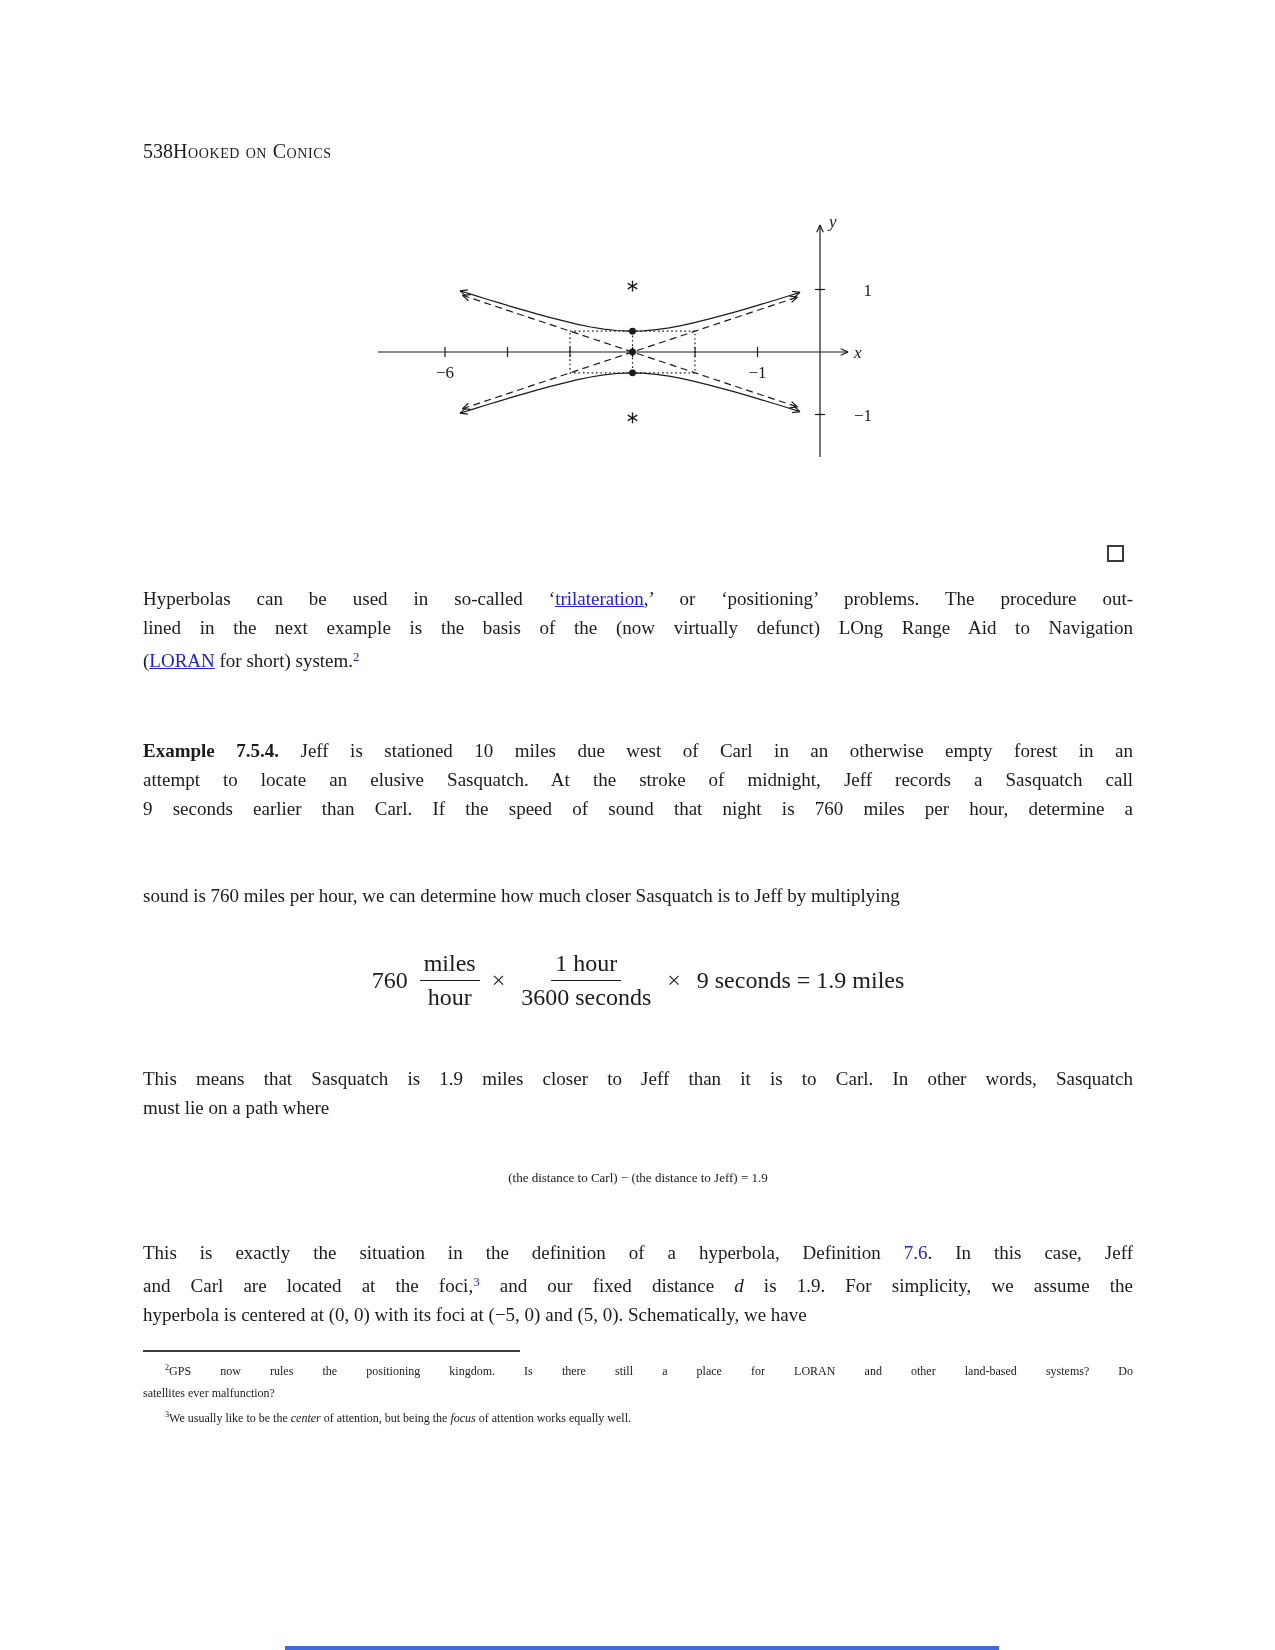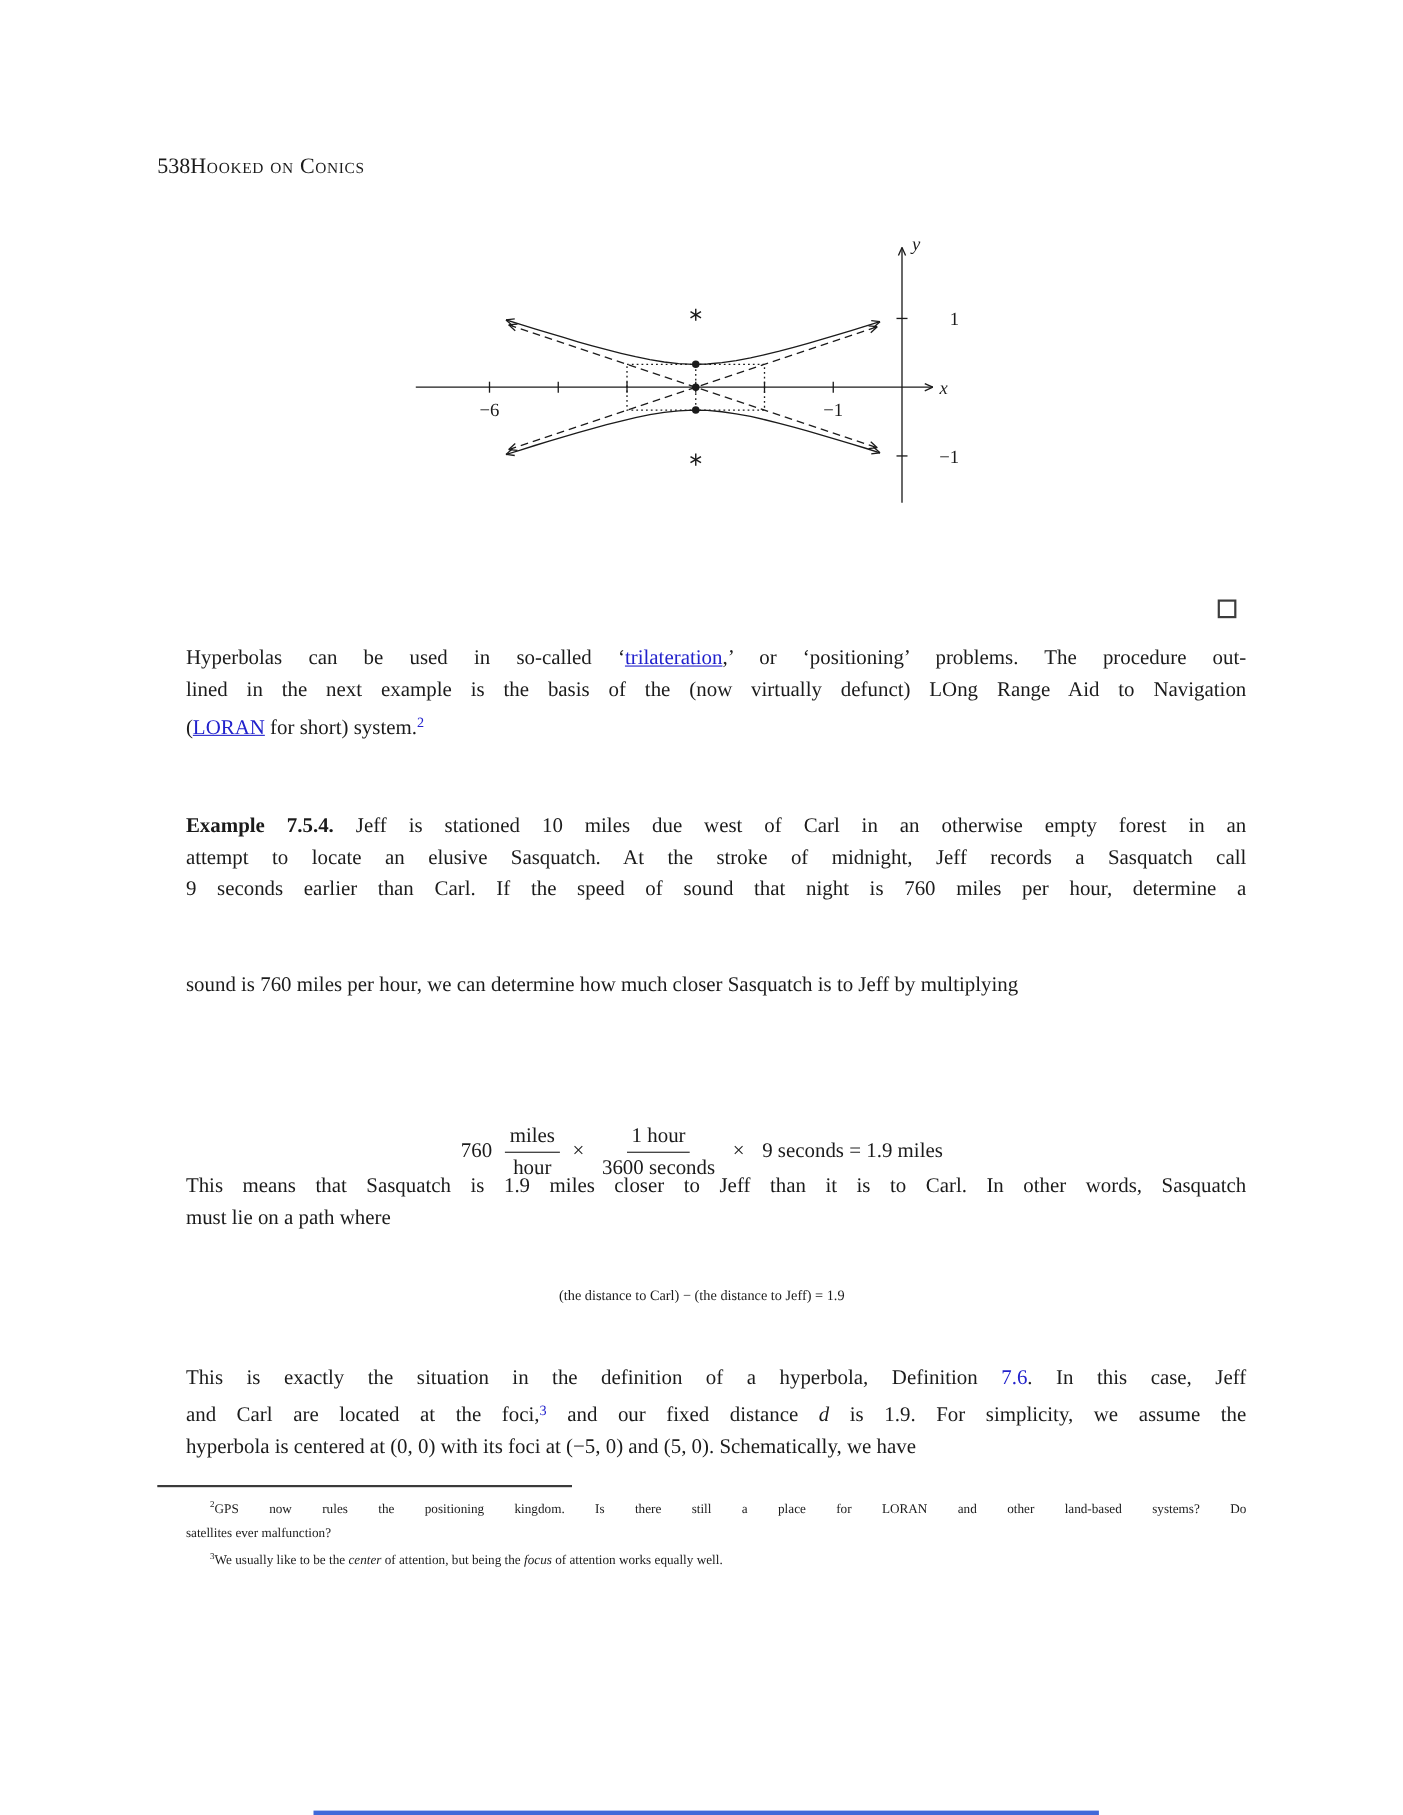--- a/index.html
+++ b/index.html
@@ -5,31 +5,31 @@
   html,body{margin:0;padding:0;background:#ffffff;}
   body{width:1275px;height:1650px;position:relative;overflow:hidden;
        font-family:"Liberation Serif","DejaVu Serif",serif;color:#1b1b1b;}
   .abs{position:absolute;}
   .col{left:143px;width:990px;}
   .header{top:140px;left:143px;width:990px;display:flex;font-size:20px;}
   .running{font-variant:small-caps;letter-spacing:.6px;}
   .figure{top:195px;left:340px;}
   .qed{top:545px;left:1107px;width:13px;height:13px;border:2px solid #3c3c3c;background:#fff;}
   .para{font-size:19px;}
-  .jline{text-align:justify;text-align-last:justify;line-height:29px;margin-left:26px;}
+  .jline{text-align:justify;text-align-last:justify;line-height:29px;}
   .jline.last{text-align-last:left;}
   .jline.indent{text-indent:22px;}
   .seg-p{}
   .seg-b{font-weight:bold;}
   .seg-i{font-style:italic;}
   .seg-link{color:#2222cc;text-decoration:underline;cursor:pointer;}
   .seg-ref{color:#2222cc;cursor:pointer;}
   .seg-suplink{color:#2222cc;font-size:68%;vertical-align:6px;cursor:pointer;}
   .seg-sup{font-size:68%;vertical-align:5px;}
-  .dmath{top:1012px;height:70px;display:flex;justify-content:center;align-items:center;font-size:19px;}
+  .dmath{top:945px;height:70px;display:flex;justify-content:center;align-items:center;font-size:24px;}
   .dmath .gap{margin:0 8px;}
   .frac{display:inline-flex;flex-direction:column;align-items:center;margin:0 4px;}
   .frac .num{padding:0 4px 3px;border-bottom:1.4px solid #1b1b1b;}
   .frac .den{padding:3px 4px 0;}
   .dmath2{top:1163px;text-align:center;font-size:13px;line-height:29px;}
   .fnrule{top:1350px;left:143px;width:377px;height:2px;background:#3a3a3a;}
   .footnotes{top:1357px;font-size:12px;}
   .footnotes .jline{line-height:22px;}
   .bottombar{top:1646px;left:285px;width:714px;height:4px;background:#4169d9;}
   svg text{font-family:"Liberation Serif","DejaVu Serif",serif;}

